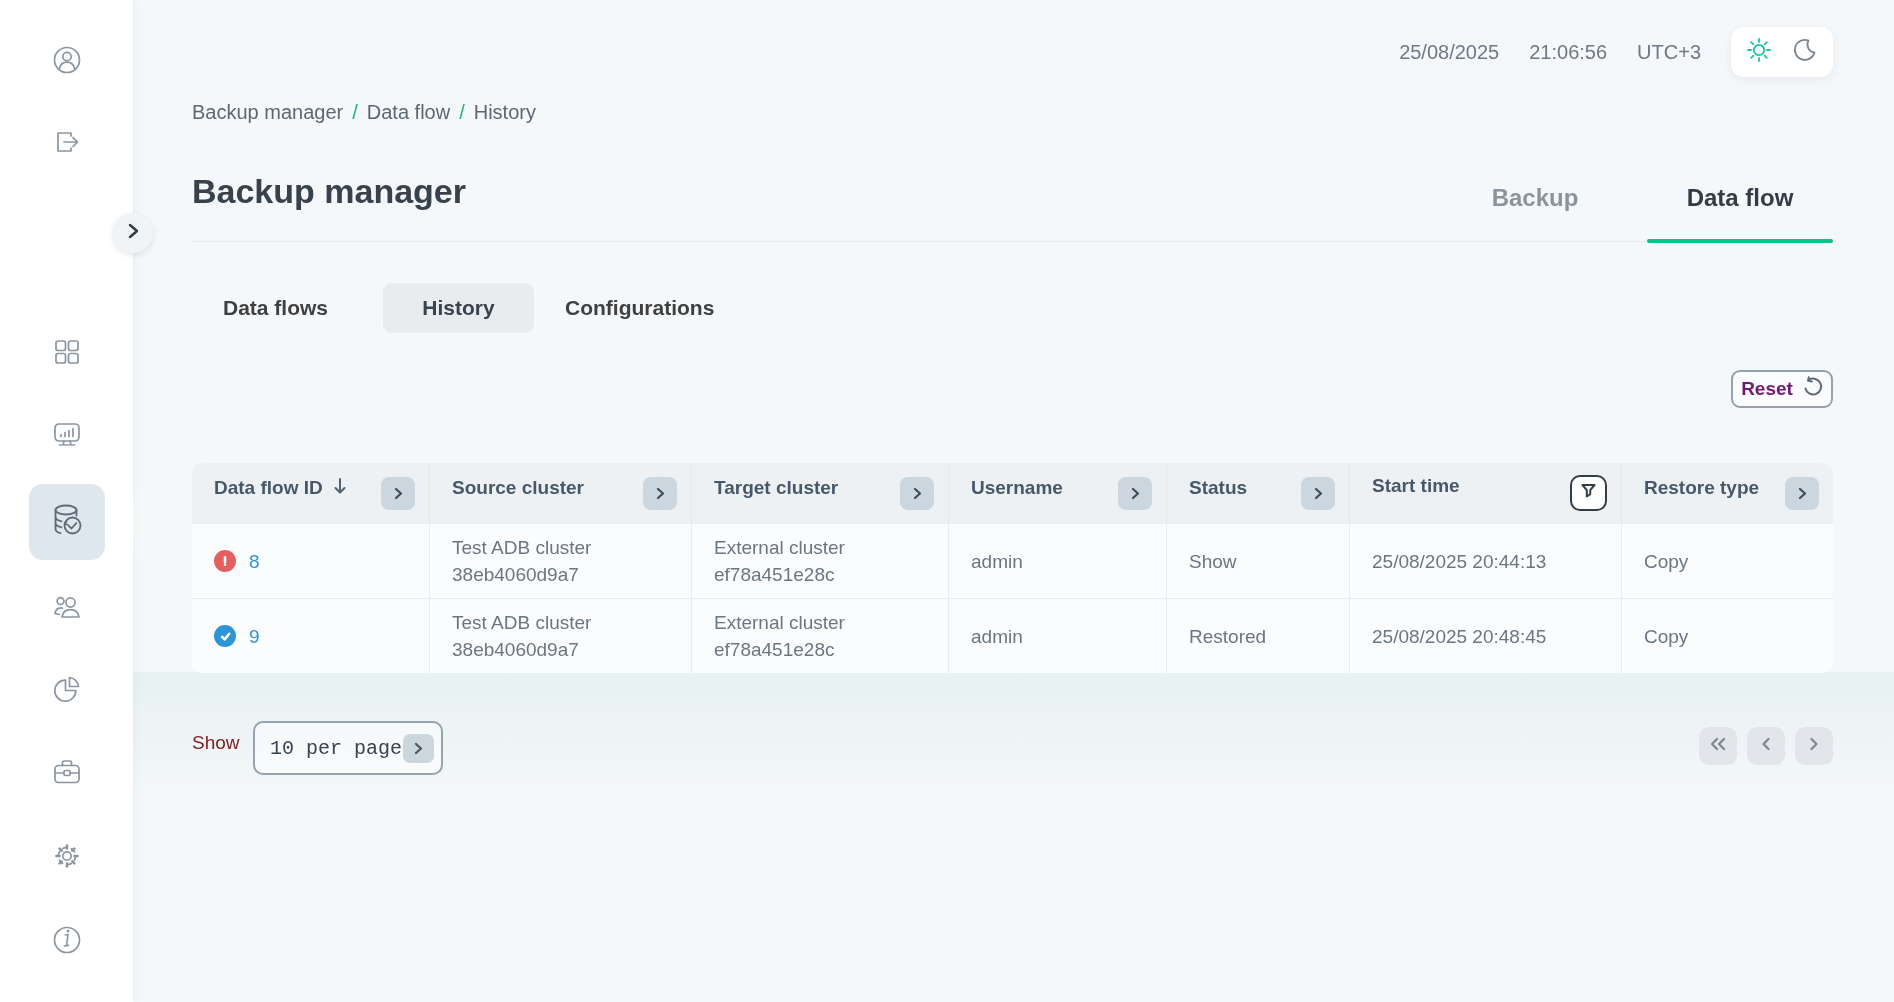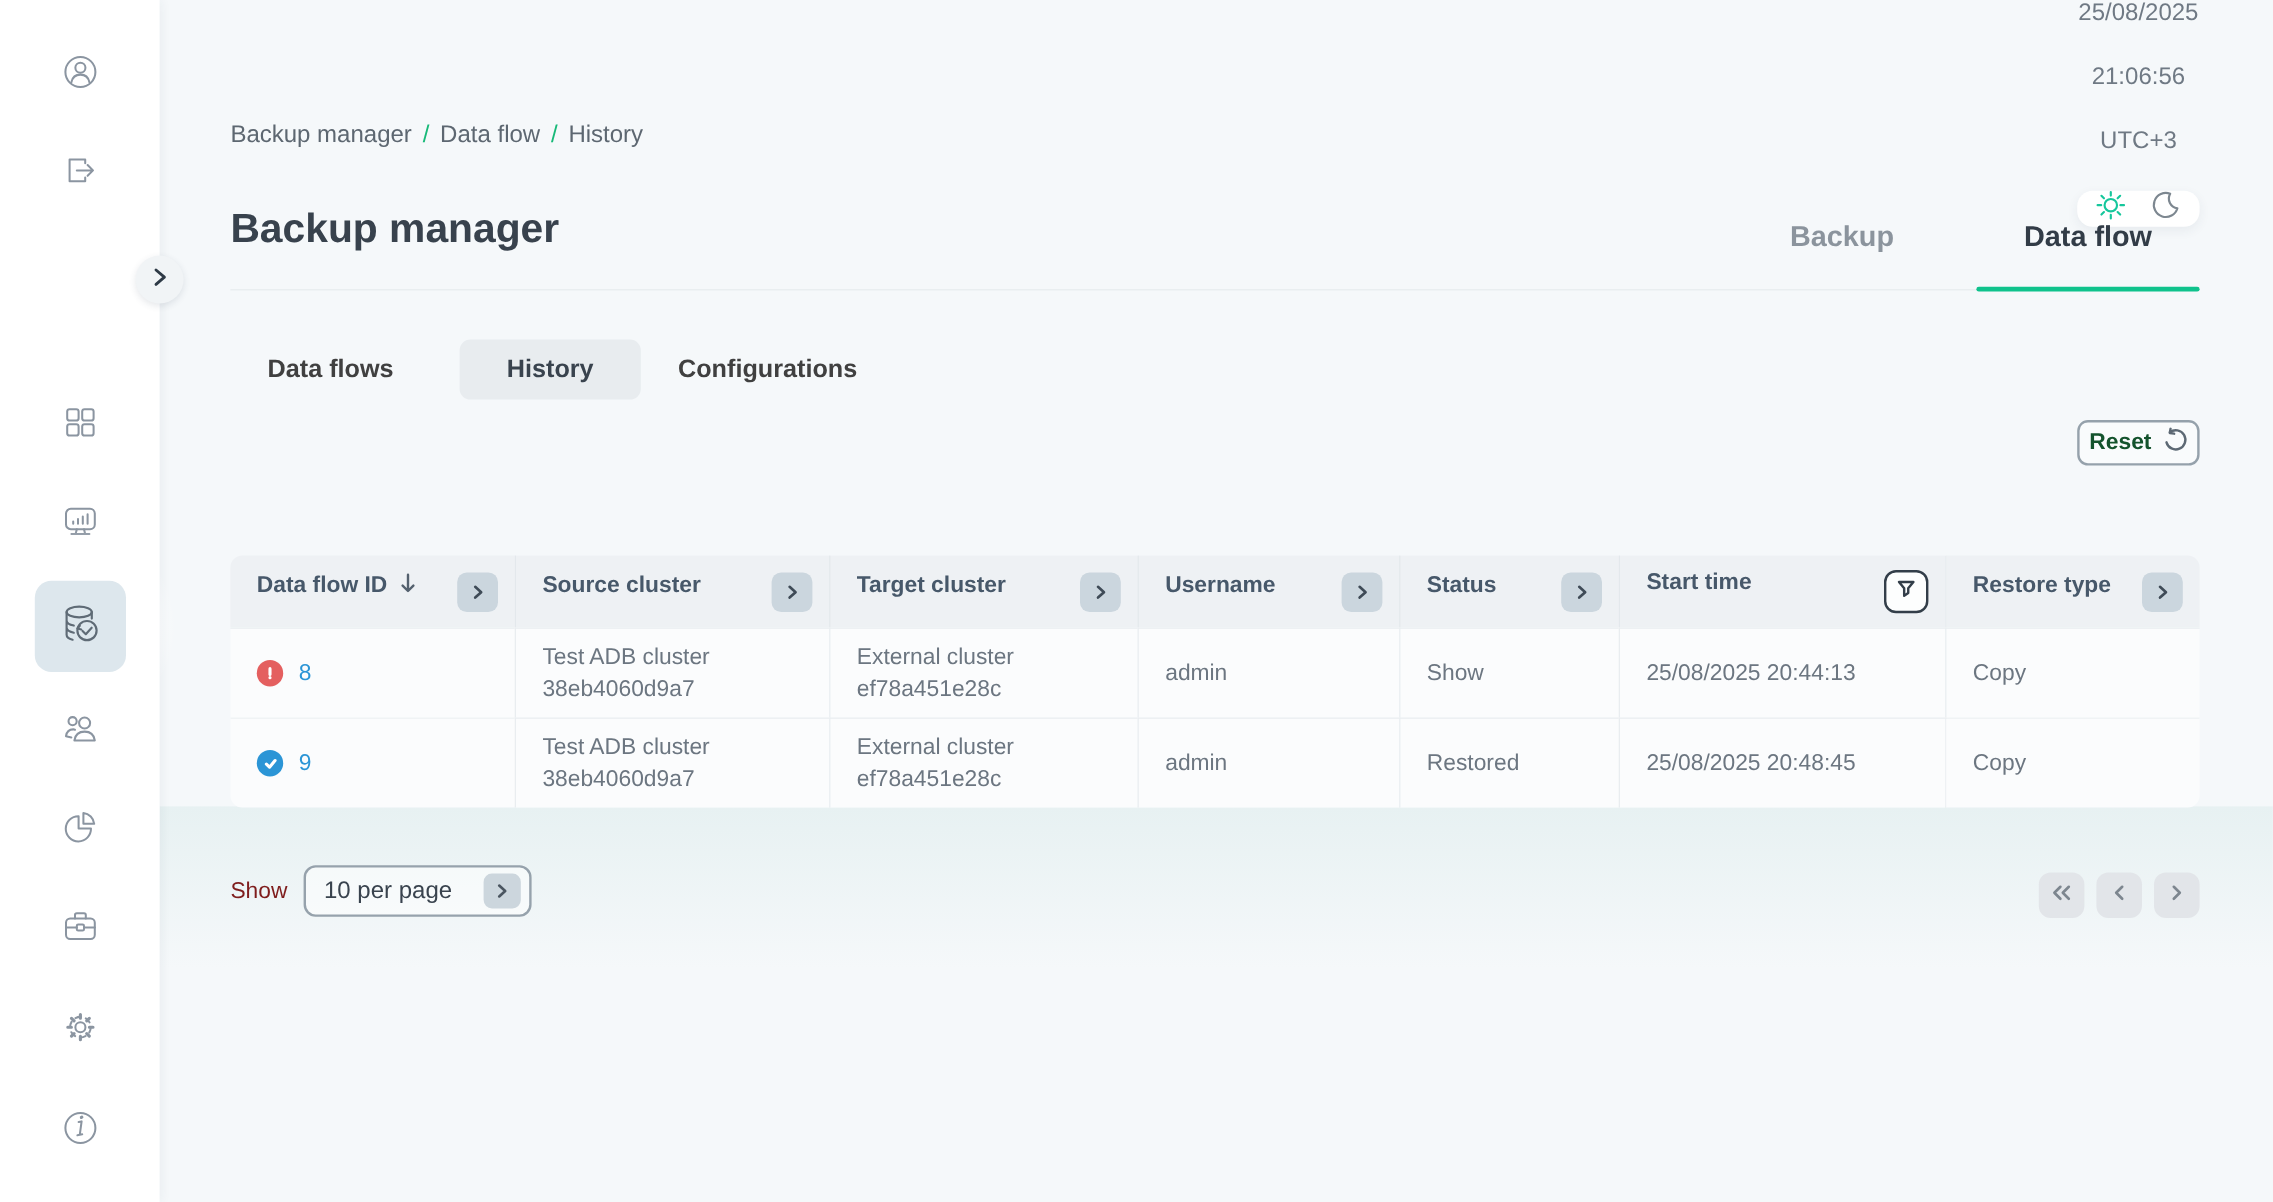--- a/index.html
+++ b/index.html
@@ -54,21 +54,21 @@
   
   .logo { position:absolute; left:192px; top:27px; display:flex; align-items:center; gap:6px; }
   .logo-text { font-size:29px; font-weight:bold; letter-spacing:0.5px; }
   .logo-ad { color:#1fa873; }
   .logo-b { color:#8bc43c; }
   .logo-control { color:#39434e; letter-spacing:2px; margin-left:7px; }
 
   .clock {
     position:absolute; top:0; right:61px; height:104px;
     display:flex; align-items:center; gap:30px;
-    font-size:20px; color:#6f7984;flex-direction:column;
+    font-size:20px; color:#6f7984;
   }
   .theme-pill {
     width:102px; height:50px; background:#ffffff; border-radius:13px;
     box-shadow: 0 3px 10px rgba(40,60,80,0.07);
     display:flex; align-items:center; justify-content:center; gap:16px;
   }
   .theme-btn { width:30px; height:30px; display:flex; align-items:center; justify-content:center; cursor:pointer; }
   .sun svg { stroke:#16c79c; fill:none; stroke-width:1.8; stroke-linecap:round; }
   .moon svg { stroke:#7d8790; fill:none; stroke-width:1.8; stroke-linecap:round; stroke-linejoin:round; }
 
@@ -97,24 +97,24 @@
   .subtab { position:absolute; font-size:21px; font-weight:bold; color:#404040; line-height:50px; cursor:pointer; }
   .subtab.data-flows { left:223px; }
   .subtab.configurations { left:565px; }
   .subtab.history {
     left:383px; width:151px; height:50px; text-align:center;
     background:#e8ecef; border-radius:9px; color:#39434e;
   }
 
   
   .reset-btn {
-    position:absolute; left:1731px; top:350px; width:102px; height:38px;
+    position:absolute; left:1731px; top:370px; width:102px; height:38px;
     border:2px solid #95a1ab; border-radius:9px; background:rgba(255,255,255,0.45);
     display:flex; align-items:center; justify-content:center; gap:9px;
-    font-size:19px; font-weight:bold; color:#14532d; cursor:pointer; z-index:2;
+    font-size:19px; font-weight:bold; color:#701a75; cursor:pointer; z-index:2;
   }
   .reset-btn svg { stroke:#5d6974; fill:none; stroke-width:2; stroke-linecap:round; stroke-linejoin:round; }
 
   
   .grid { position:absolute; left:192px; top:463px; width:1641px; z-index:1; }
   table { border-collapse:separate; border-spacing:0; width:1641px; table-layout:fixed; }
   th {
     background:#eef1f4; height:60px; text-align:left; padding:0 0 0 22px;
     font-size:19px; font-weight:bold; color:#47586a;
   }
@@ -149,23 +149,23 @@
     width:22px; height:22px; border-radius:50%;
     display:flex; align-items:center; justify-content:center; flex:none;
   }
   .badge.error { background:#e45f5f; }
   .badge.success { background:#2b95d6; }
   .badge svg { stroke:#ffffff; fill:none; stroke-width:2.6; stroke-linecap:round; stroke-linejoin:round; }
 
   
   .show-label { position:absolute; left:192px; top:721px; line-height:43px; font-size:19px; color:#7f1d1d; z-index:2; }
   .page-size {
-    position:absolute; left:253px; top:721px; width:190px; height:43px;
+    position:absolute; left:253px; top:721px; width:190px; height:54px;
     border:2px solid #96a2ac; border-radius:10px; background:rgba(255,255,255,0.5);
-    display:flex; align-items:center; padding:0 7px 0 15px; cursor:pointer; z-index:2;
+    display:flex; align-items:center; padding:0 7px 0 15px; cursor:pointer; z-index:2;font-family:Liberation Mono, monospace;
   }
   .page-size-value { font-size:20px; color:#39434e; }
   .page-size-btn {
     margin-left:auto; width:31px; height:29px; border-radius:7px; background:#ccd6dd;
     display:flex; align-items:center; justify-content:center; cursor:pointer;
   }
   .page-size-btn svg { stroke:#4a5560; fill:none; stroke-width:2.2; stroke-linecap:round; stroke-linejoin:round; }
   .pager { position:absolute; top:727px; left:1699px; display:flex; gap:10px; z-index:2; }
   .pager-btn {
     width:38px; height:38px; border-radius:10px; background:#e2e5e9;

